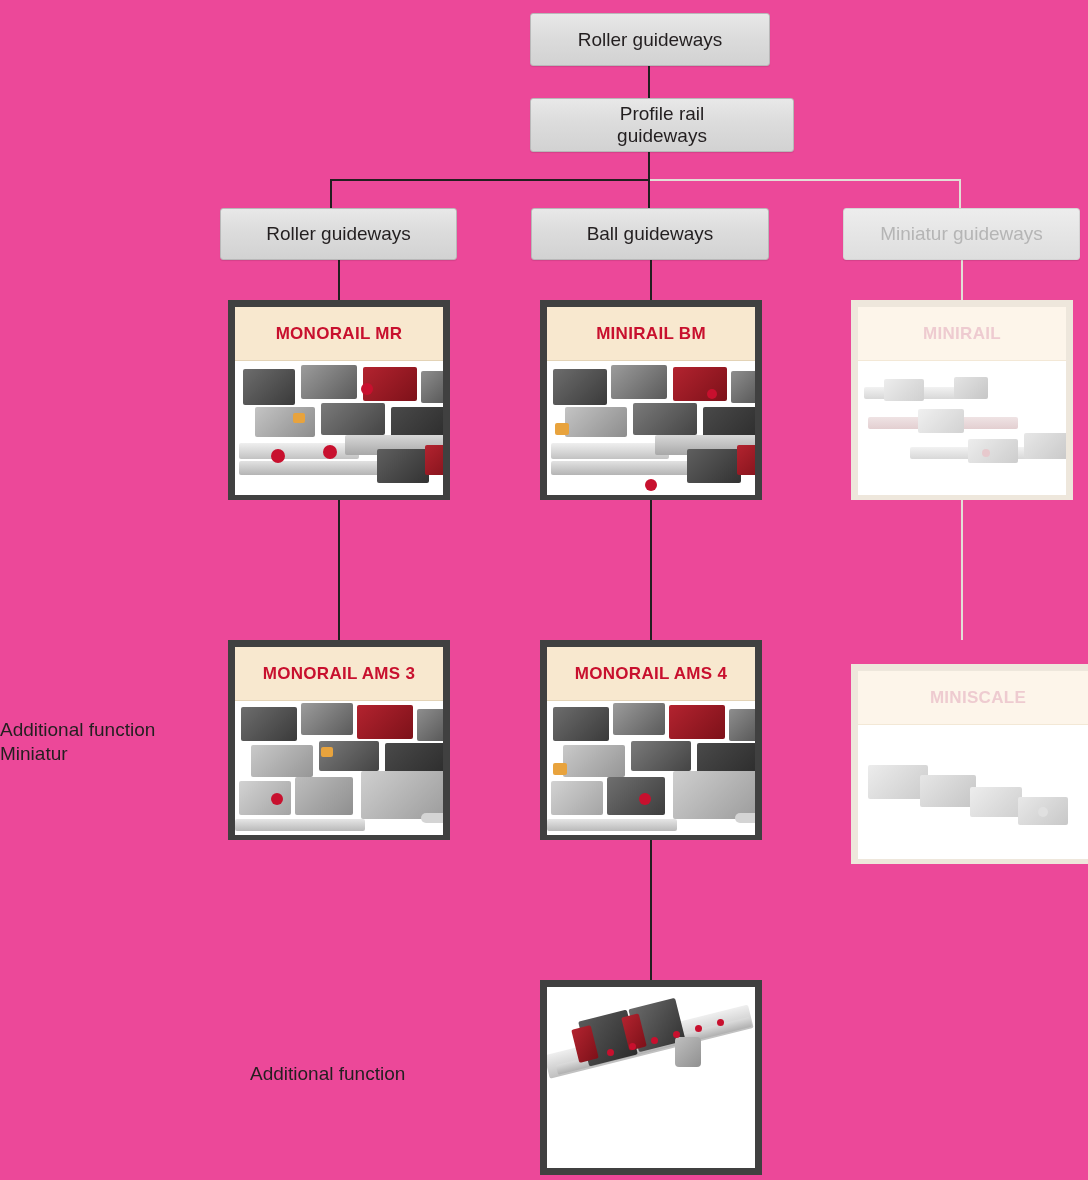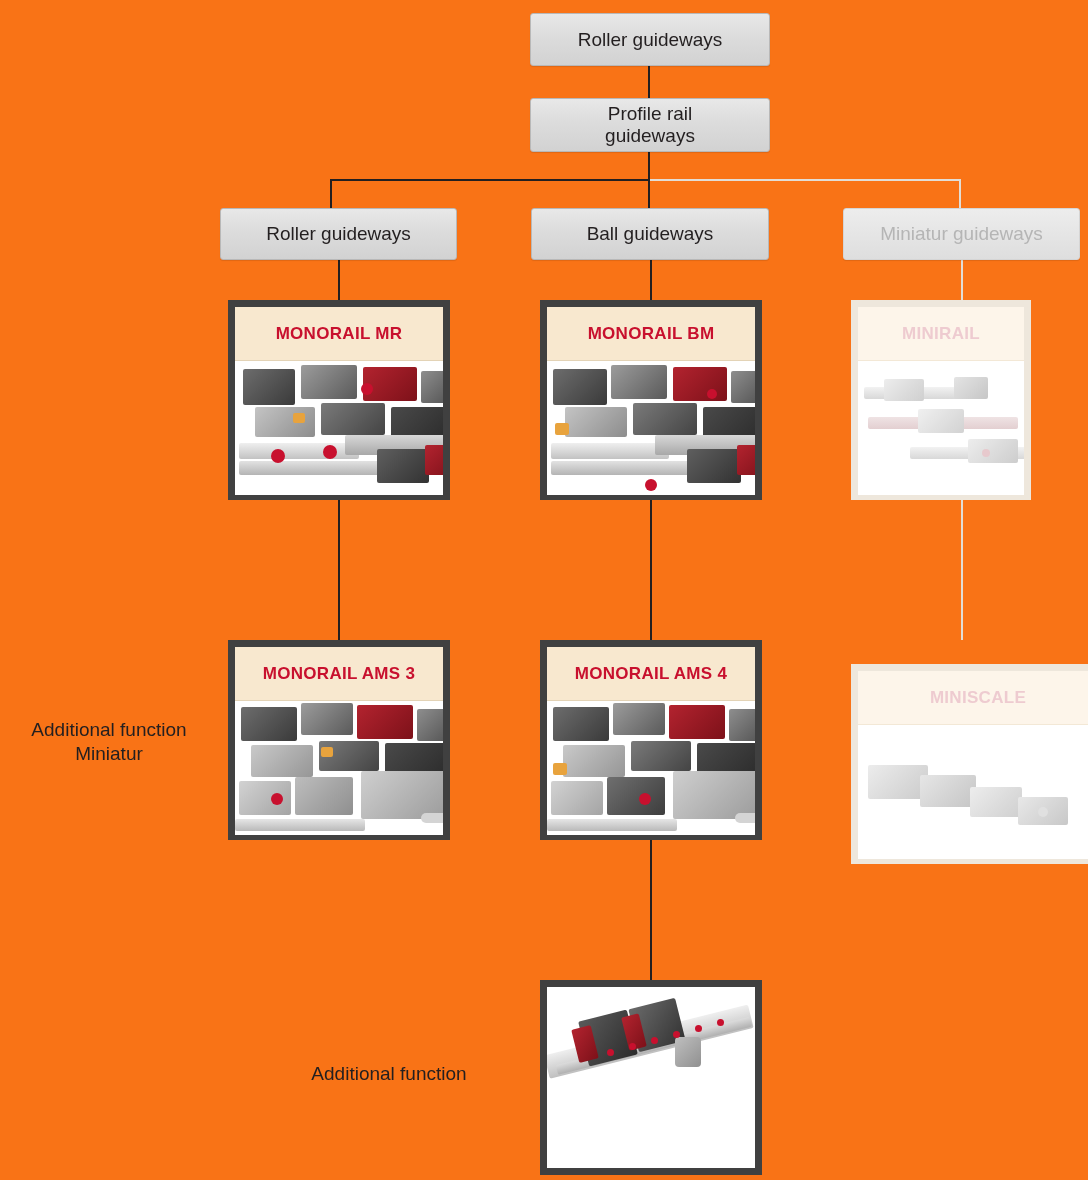--- a/index.html
+++ b/index.html
@@ -9,21 +9,21 @@
   }
   body {
     font-family: "Liberation Sans", sans-serif;
     color: #231f20;
   }
   #canvas {
     position: relative;
     width: 1088px;
     height: 1180px;
     overflow: hidden;
-    background: #f97316;
+    background: #ec4899;
   }
 
   
   .greybox {
     position: absolute;
     box-sizing: border-box;
     background: linear-gradient(to bottom, #e8e8e8 0%, #dcdcdc 45%, #d2d2d2 100%);
     border: 1px solid #b8b8b8;
     border-radius: 3px;
     display: flex;
@@ -82,21 +82,21 @@
   .line.v { width: 2px; }
   .line.h { height: 2px; }
   .line.faded { background: #e2ddd6; }
 
   
   .sidelabel {
     position: absolute;
     font-size: 19px;
     line-height: 1.28;
     color: #231f20;
-    text-align: center;
+    text-align: left;
   }
   .rail {
     position: absolute;
     border-radius: 2px;
   }
   .blk { position: absolute; border-radius: 2px; }
 </style>
 </head>
 <body>
 
@@ -120,21 +120,21 @@
   <div class="line v" style="left:338px; top:500px; height:140px;"></div>
   <div class="line v" style="left:650px; top:500px; height:140px;"></div>
   <div class="line v faded" style="left:961px; top:500px; height:140px;"></div>
 
   <div class="line v" style="left:650px; top:840px; height:140px;"></div>
 
   <div class="greybox" style="left:530px; top:13px; width:240px; height:53px;">
     <span>Roller guideways</span>
   </div>
 
-  <div class="greybox" style="left:530px; top:98px; width:240px; height:54px; flex-direction:column;">
+  <div class="greybox" style="left:530px; top:98px; width:264px; height:54px; flex-direction:column;">
     <span>Profile rail</span>
     <span>guideways</span>
   </div>
 
   <div class="greybox" style="left:220px; top:208px; width:237px; height:52px;">
     <span>Roller guideways</span>
   </div>
 
   <div class="greybox faded" style="left:843px; top:208px; width:237px; height:52px;">
     <span>Miniatur guideways</span>
@@ -160,41 +160,41 @@
       <div class="blk" style="left:142px;top:88px; width:52px; height:34px; background:linear-gradient(135deg,#5f5f5f,#323232);"></div>
       <div class="blk" style="left:190px;top:84px; width:32px; height:30px; background:linear-gradient(135deg,#b3232f,#7d1119);"></div>
       <div class="blk" style="left:58px;  top:52px; width:12px; height:10px; background:#e8a33d;"></div>
       <div class="blk" style="left:36px;  top:88px; width:14px; height:14px; border-radius:50%; background:#c8102e;"></div>
       <div class="blk" style="left:88px;  top:84px; width:14px; height:14px; border-radius:50%; background:#c8102e;"></div>
       <div class="blk" style="left:126px; top:22px; width:12px; height:12px; border-radius:50%; background:#c8102e;"></div>
     </div>
   </div>
 
   <div class="card" style="left:540px; top:300px; width:222px; height:200px;">
-    <div class="card-title">MONORAIL BM</div>
+    <div class="card-title">MINIRAIL BM</div>
     <div class="card-img">
       <div class="blk" style="left:6px;  top:8px;  width:54px; height:36px; background:linear-gradient(135deg,#6d6d6d,#3a3a3a);"></div>
       <div class="blk" style="left:64px; top:4px;  width:56px; height:34px; background:linear-gradient(135deg,#9c9c9c,#5a5a5a);"></div>
       <div class="blk" style="left:126px;top:6px;  width:54px; height:34px; background:linear-gradient(135deg,#b3232f,#7d1119);"></div>
       <div class="blk" style="left:184px;top:10px; width:36px; height:32px; background:linear-gradient(135deg,#8e8e8e,#4f4f4f);"></div>
       <div class="blk" style="left:18px; top:46px; width:62px; height:30px; background:linear-gradient(135deg,#c4c4c4,#8d8d8d);"></div>
       <div class="blk" style="left:86px; top:42px; width:64px; height:32px; background:linear-gradient(135deg,#7a7a7a,#444);"></div>
       <div class="blk" style="left:156px;top:46px; width:62px; height:34px; background:linear-gradient(135deg,#4a4a4a,#2a2a2a);"></div>
       <div class="rail" style="left:4px;  top:82px; width:118px;height:16px; background:linear-gradient(to bottom,#efefef,#c2c2c2);"></div>
       <div class="rail" style="left:4px;  top:100px;width:158px;height:14px; background:linear-gradient(to bottom,#e2e2e2,#b4b4b4);"></div>
       <div class="rail" style="left:108px;top:74px; width:114px;height:20px; background:linear-gradient(to bottom,#d8d8d8,#a8a8a8);"></div>
       <div class="blk" style="left:140px;top:88px; width:54px; height:34px; background:linear-gradient(135deg,#5f5f5f,#323232);"></div>
       <div class="blk" style="left:190px;top:84px; width:32px; height:30px; background:linear-gradient(135deg,#b3232f,#7d1119);"></div>
       <div class="blk" style="left:8px;   top:62px; width:14px; height:12px; background:#e8a33d;"></div>
       <div class="blk" style="left:98px;  top:118px;width:12px; height:12px; border-radius:50%; background:#c8102e;"></div>
       <div class="blk" style="left:160px; top:28px; width:10px; height:10px; border-radius:50%; background:#c8102e;"></div>
     </div>
   </div>
 
-  <div class="card faded" style="left:851px; top:300px; width:180px; height:200px;">
+  <div class="card faded" style="left:851px; top:300px; width:222px; height:200px;">
     <div class="card-title">MINIRAIL</div>
     <div class="card-img">
       <div class="rail" style="left:6px;  top:26px; width:120px;height:12px; background:linear-gradient(to bottom,#f2f2f2,#d8d8d8);"></div>
       <div class="blk" style="left:26px; top:18px; width:40px; height:22px; background:linear-gradient(135deg,#ededed,#cfcfcf);"></div>
       <div class="blk" style="left:96px; top:16px; width:34px; height:22px; background:linear-gradient(135deg,#e4e4e4,#c6c6c6);"></div>
       <div class="rail" style="left:10px; top:56px; width:150px;height:12px; background:linear-gradient(to bottom,#efe3e4,#e3cfd1);"></div>
       <div class="blk" style="left:60px; top:48px; width:46px; height:24px; background:linear-gradient(135deg,#f0f0f0,#d2d2d2);"></div>
       <div class="rail" style="left:52px; top:86px; width:160px;height:12px; background:linear-gradient(to bottom,#f2f2f2,#d8d8d8);"></div>
       <div class="blk" style="left:110px;top:78px; width:50px; height:24px; background:linear-gradient(135deg,#ededed,#cdcdcd);"></div>
       <div class="blk" style="left:166px;top:72px; width:44px; height:26px; background:linear-gradient(135deg,#e7e7e7,#c9c9c9);"></div>

